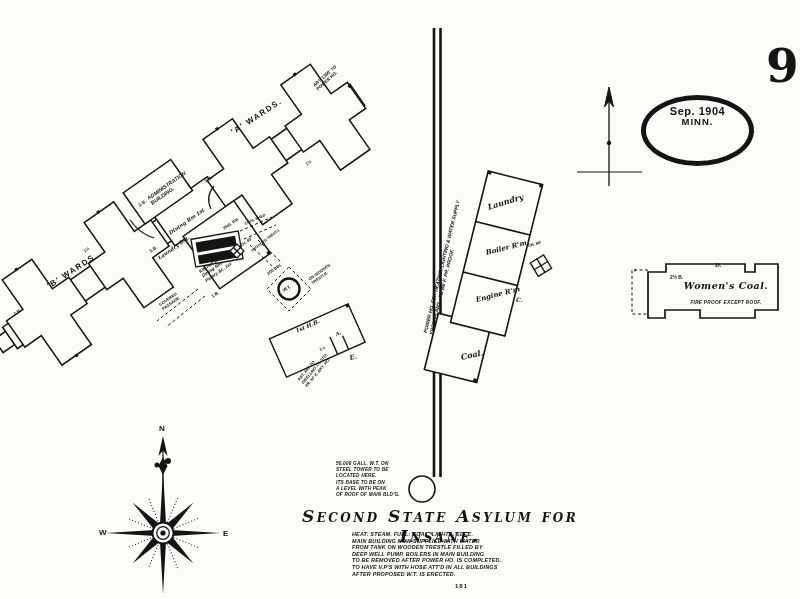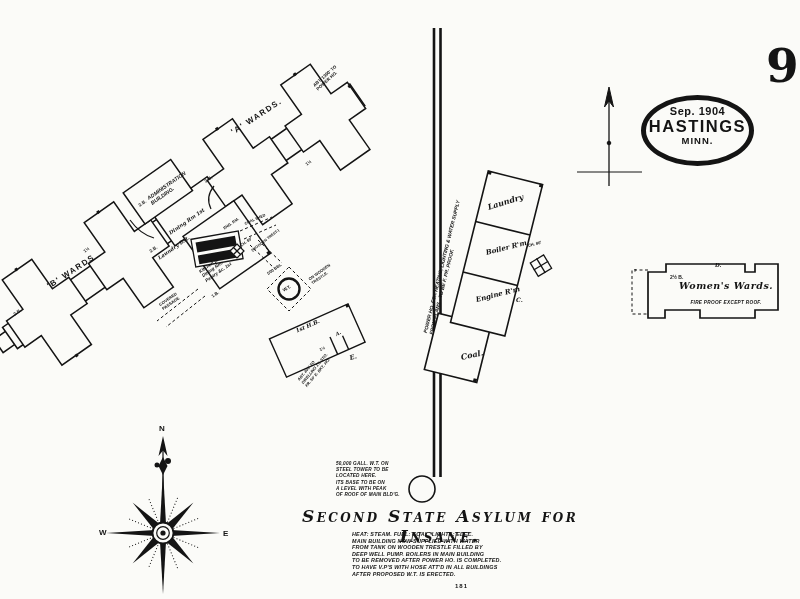--- a/index.html
+++ b/index.html
@@ -164,21 +164,20 @@
     <polygon points="163,457 167.5,466 163,475 158.5,466"></polygon>
     <circle cx="163" cy="533" r="10.5" fill="#fbfbf8" stroke="#141414" stroke-width="1.8"></circle>
     <circle cx="163" cy="533" r="6.3" fill="none" stroke="#141414" stroke-width="1.2"></circle>
     <circle cx="163" cy="533" r="2.6" fill="#141414"></circle>
   </g>
 </svg>
 
 <div class="L sheet-num" style="left:766px;top:42px;">9</div>
 <div class="badge">
   <div class="d">Sep. 1904</div>
-  <div class="c">HASTINGS</div>
   <div class="s">MINN.</div>
 </div>
 
 <div class="title">Second State Asylum for Insane.</div>
 <div class="notes">
   <div>HEAT: STEAM. FUEL: COAL. LIGHTS: ELEC.</div>
   <div>MAIN BUILDING NOW SUPPLIED WITH WATER</div>
   <div>FROM TANK ON WOODEN TRESTLE FILLED BY</div>
   <div>DEEP WELL PUMP. BOILERS IN MAIN BUILDING</div>
   <div>TO BE REMOVED AFTER POWER HO. IS COMPLETED.</div>
@@ -263,19 +262,19 @@
 </div>
 <div class="L scriptt" style="left:488px;top:203px;font-size:8px;transform:rotate(-17deg);">Laundry</div>
 <div class="L scriptt" style="left:486px;top:249px;font-size:7px;transform:rotate(-14deg);">Boiler R'm</div>
 <div class="L scriptt" style="left:476px;top:296px;font-size:7px;transform:rotate(-14deg);">Engine R'm</div>
 <div class="L scriptt" style="left:461px;top:353px;font-size:8px;transform:rotate(-12deg);">Coal.</div>
 <div class="L scriptt" style="left:516px;top:297px;font-size:6px;">C.</div>
 <div class="L b" style="left:528px;top:244px;font-size:4.2px;transform:rotate(-14deg);">CH. 80'</div>
 
 <div class="L b" style="left:670px;top:275px;font-size:5px;">2½ B.</div>
 <div class="L scriptt" style="left:715px;top:262px;font-size:5.5px;">D.</div>
-<div class="L scriptt" style="left:676px;top:281px;width:100px;text-align:center;font-size:9.5px;letter-spacing:.5px;">Women's Wards.</div>
+<div class="L scriptt" style="left:676px;top:281px;width:100px;text-align:center;font-size:9.5px;letter-spacing:.5px;">Women's Coal.</div>
 <div class="L b it" style="left:676px;top:300px;width:100px;text-align:center;font-size:4.7px;letter-spacing:.3px;">FIRE PROOF EXCEPT ROOF.</div>
 <div class="L b" style="left:634px;top:268px;font-size:4.4px;">7</div>
 
 <div class="L b" style="left:455px;top:583px;font-size:6px;letter-spacing:1px;">181</div>
 
 </div>
 
 </body></html>

